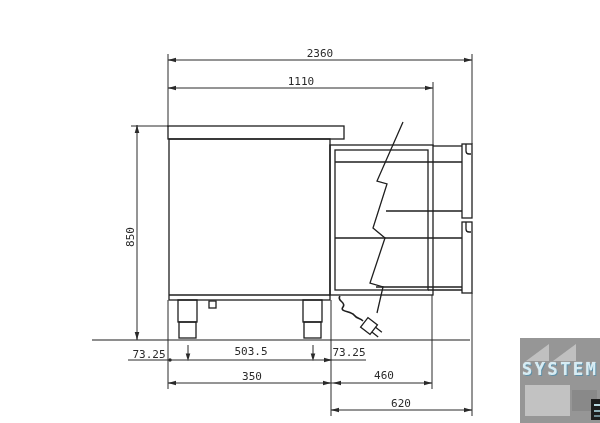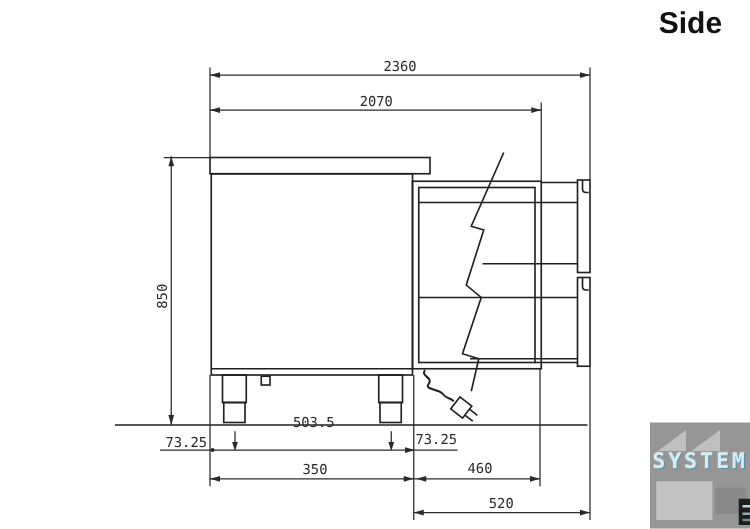--- a/index.html
+++ b/index.html
@@ -129,30 +129,29 @@
       <polygon points="331,383 323,380.7 323,385.3"></polygon>
       <polygon points="333,383 341,380.7 341,385.3"></polygon>
       <polygon points="432,383 424,380.7 424,385.3"></polygon>
 
       <polygon points="331,410 339,407.7 339,412.3"></polygon>
       <polygon points="472,410 464,407.7 464,412.3"></polygon>
     </g>
   </svg>
 
   <div class="dim" style="left:320px;top:53px;">2360</div>
-  <div class="dim" style="left:301px;top:81px;">2070</div>
+  <div class="dim" style="left:301px;top:81px;">1110</div>
   <div class="dim rot" style="left:130px;top:237px;">850</div>
   <div class="dim" style="left:149px;top:354px;">73.25</div>
-  <div class="dim" style="left:251px;top:338px;">503.5</div>
+  <div class="dim" style="left:251px;top:351px;">503.5</div>
   <div class="dim" style="left:349px;top:352px;">73.25</div>
   <div class="dim" style="left:252px;top:376px;">350</div>
   <div class="dim" style="left:384px;top:375px;">460</div>
-  <div class="dim" style="left:401px;top:403px;">520</div>
+  <div class="dim" style="left:401px;top:403px;">620</div>
 
-  <div id="view-title">Side</div>
 
   <div id="watermark">
     <div class="wm-tri" style="left:6px;top:6px;width:23px;height:17px;"></div>
     <div class="wm-tri" style="left:33px;top:6px;width:23px;height:17px;"></div>
     <div class="wm-block" style="left:82px;top:6px;width:16px;height:17px;background:#c0c0c0;"></div>
     <div id="wm-text">SYSTEM</div>
     <div class="wm-block" style="left:5px;top:47px;width:45px;height:31px;background:#c2c2c2;"></div>
     <div class="wm-block" style="left:52px;top:52px;width:25px;height:21px;background:#898989;"></div>
     <div class="wm-block" style="left:81px;top:47px;width:23px;height:16px;background:#c2c2c2;"></div>
     <div class="wm-block" style="left:71px;top:61px;width:33px;height:21px;background:#1d1d1d;">

